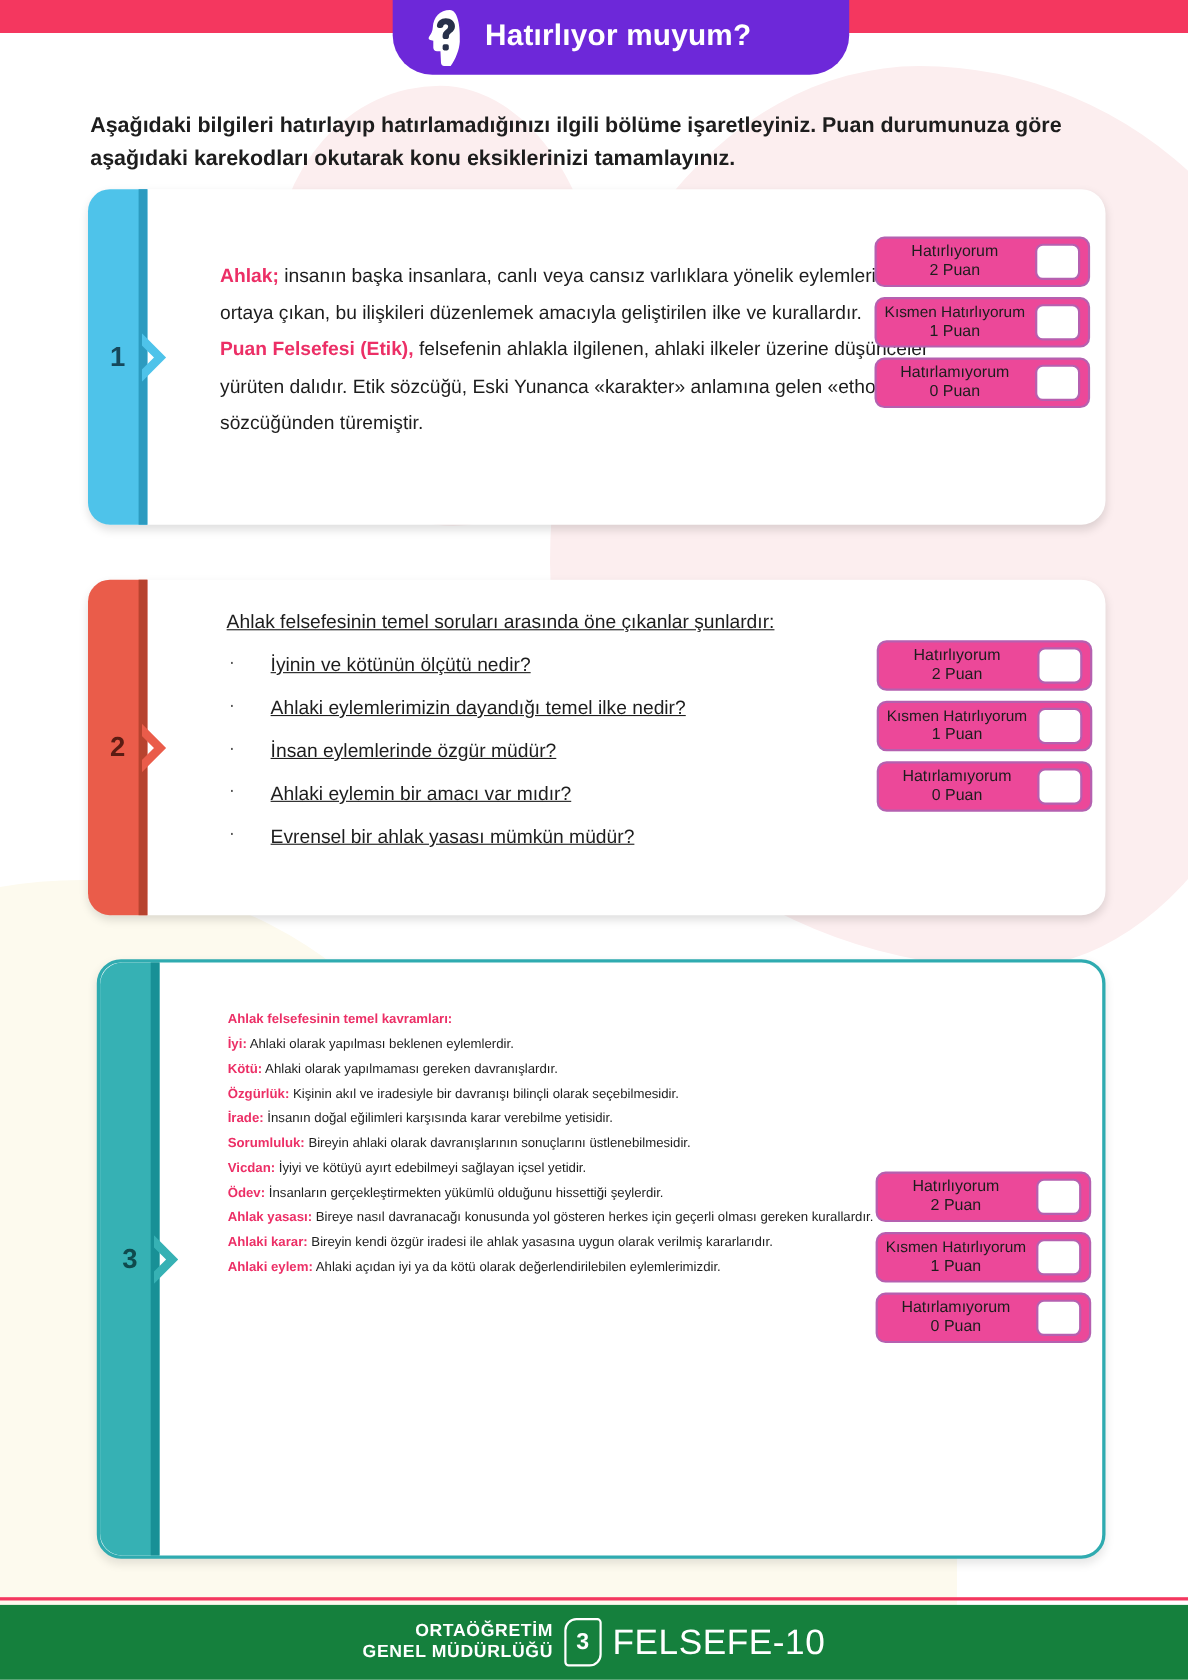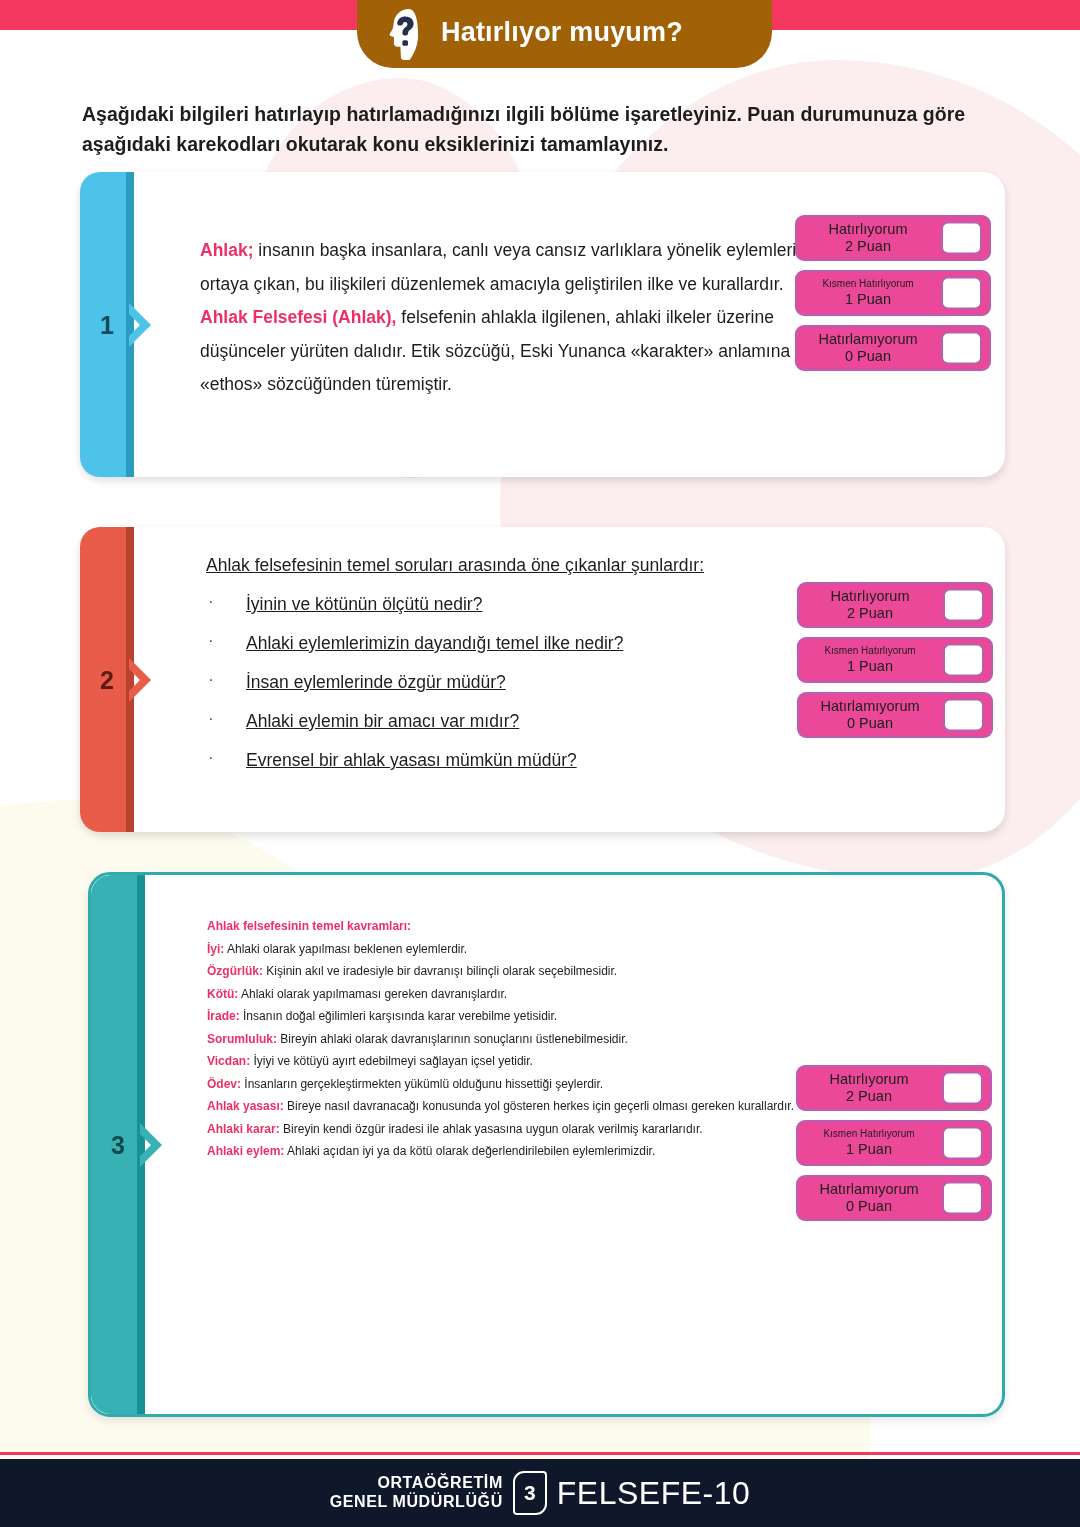--- a/index.html
+++ b/index.html
@@ -74,21 +74,21 @@
     background: #f4375f;
     z-index: 3;
   }
 
   .title-tab {
     position: absolute;
     top: 0;
     left: 357px;
     width: 415px;
     height: 68px;
-    background: #a16207;
+    background: #6d28d9;
     border-radius: 0 0 36px 36px;
     display: flex;
     align-items: center;
     z-index: 4;
     padding-left: 22px;
   }
   .title-icon {
     width: 56px;
     height: 58px;
     flex: 0 0 56px;
@@ -264,39 +264,39 @@
     transform: translateY(-50%);
     width: 41px;
     height: 33px;
     border: 2.5px solid #b560b0;
     border-radius: 7px;
     background: #ffffff;
   }
 
   
   .opt.wide { padding-left: 2px; padding-right: 52px; }
-  .opt.wide .l1 { font-size: 10px; }
+  .opt.wide .l1 { font-size: 14px; }
 
   
   .foot-line {
     position: absolute;
     left: 0;
     bottom: 72px;
     width: 1080px;
     height: 3px;
     background: #f4375f;
     z-index: 6;
   }
   .footer {
     position: absolute;
     left: 0;
     bottom: 0;
     width: 1080px;
     height: 68px;
-    background: #0f172a;
+    background: #15803d;
     display: flex;
     align-items: center;
     justify-content: center;
     z-index: 6;
   }
   .foot-inner { display: flex; align-items: center; gap: 10px; }
   .foot-org {
     color: #ffffff;
     font-size: 16px;
     font-weight: bold;
@@ -355,21 +355,21 @@
     <div class="badge">1</div>
     <div class="chev">
       <svg viewBox="0 0 26 44" xmlns="http://www.w3.org/2000/svg">
         <path d="M0 0 L22 22 L0 44 L0 33 L11 22 L0 11 Z" fill="#4ec3ea"></path>
       </svg>
     </div>
   </div>
   <div class="body">
     <div class="content">
       <p><span class="hl">Ahlak;</span><span> insanın başka insanlara, canlı veya cansız varlıklara yönelik eylemlerinden ortaya çıkan, bu ilişkileri düzenlemek amacıyla geliştirilen ilke ve kurallardır.</span></p>
-      <p><span class="hl">Ahlak Felsefesi (Ahlak),</span><span> felsefenin ahlakla ilgilenen, ahlaki ilkeler üzerine düşünceler yürüten dalıdır. Etik sözcüğü,  Eski Yunanca «karakter» anlamına gelen «ethos» sözcüğünden türemiştir.</span></p>
+      <p><span class="hl">Puan Felsefesi (Etik),</span><span> felsefenin ahlakla ilgilenen, ahlaki ilkeler üzerine düşünceler yürüten dalıdır. Etik sözcüğü,  Eski Yunanca «karakter» anlamına gelen «ethos» sözcüğünden türemiştir.</span></p>
     </div>
 
     <div class="options">
       <div class="opt">
         <span class="l1">Hatırlıyorum</span>
         <span class="l2">2 Puan</span>
         <span class="check"></span>
       </div>
       <div class="opt wide">
         <span class="l1">Kısmen Hatırlıyorum</span>
@@ -435,22 +435,22 @@
       <svg viewBox="0 0 26 44" xmlns="http://www.w3.org/2000/svg">
         <path d="M0 0 L22 22 L0 44 L0 33 L11 22 L0 11 Z" fill="#36b1b4"></path>
       </svg>
     </div>
   </div>
   <div class="body">
     <div class="content">
       <p><span class="hl">Ahlak felsefesinin temel kavramları:</span></p>
 
       <p><span class="hl">İyi:</span><span> Ahlaki olarak yapılması beklenen eylemlerdir.</span></p>
+      <p><span class="hl">Kötü:</span><span> Ahlaki olarak yapılmaması gereken davranışlardır.</span></p>
       <p><span class="hl">Özgürlük:</span><span> Kişinin akıl ve iradesiyle bir davranışı bilinçli olarak seçebilmesidir.</span></p>
-      <p><span class="hl">Kötü:</span><span> Ahlaki olarak yapılmaması gereken davranışlardır.</span></p>
       <p><span class="hl">İrade:</span><span> İnsanın doğal eğilimleri karşısında karar verebilme yetisidir.</span></p>
       <p><span class="hl">Sorumluluk:</span><span> Bireyin ahlaki olarak davranışlarının sonuçlarını üstlenebilmesidir.</span></p>
       <p><span class="hl">Vicdan:</span><span> İyiyi ve kötüyü ayırt edebilmeyi sağlayan içsel yetidir.</span></p>
       <p><span class="hl">Ödev:</span><span> İnsanların gerçekleştirmekten yükümlü olduğunu hissettiği şeylerdir.</span></p>
       <p><span class="hl">Ahlak yasası:</span><span> Bireye nasıl davranacağı konusunda yol gösteren herkes için geçerli olması gereken kurallardır.</span></p>
       <p><span class="hl">Ahlaki karar:</span><span> Bireyin kendi özgür iradesi ile ahlak yasasına uygun olarak verilmiş kararlarıdır.</span></p>
       <p class="justify"><span class="hl">Ahlaki eylem:</span><span> Ahlaki açıdan iyi ya da kötü olarak değerlendirilebilen eylemlerimizdir.</span></p>
     </div>
 
     <div class="options">

